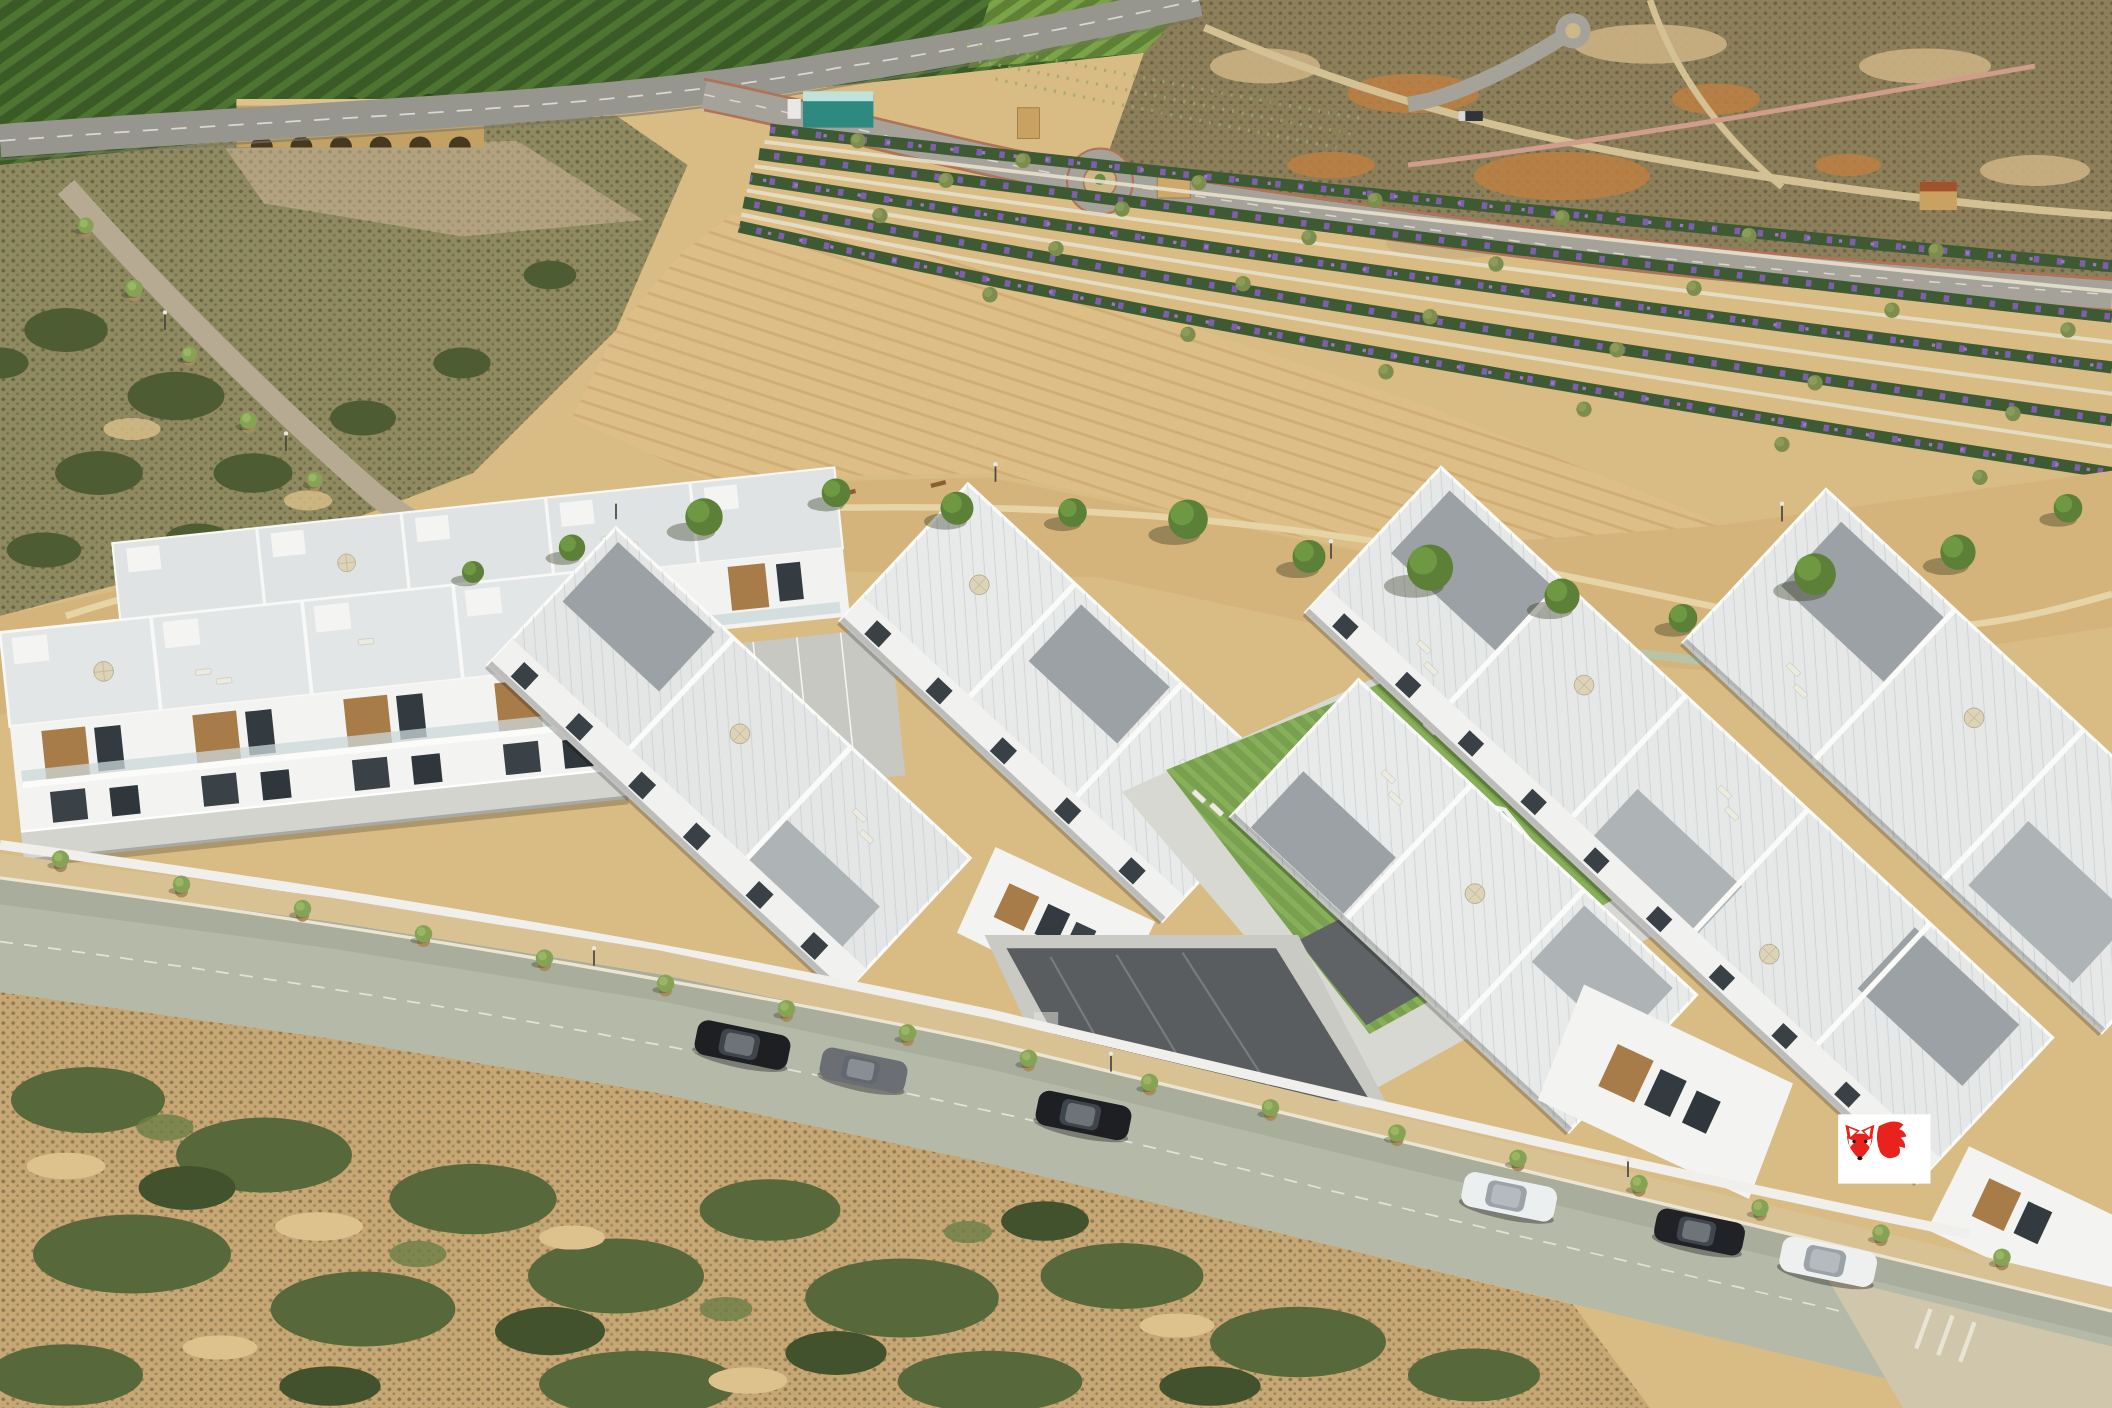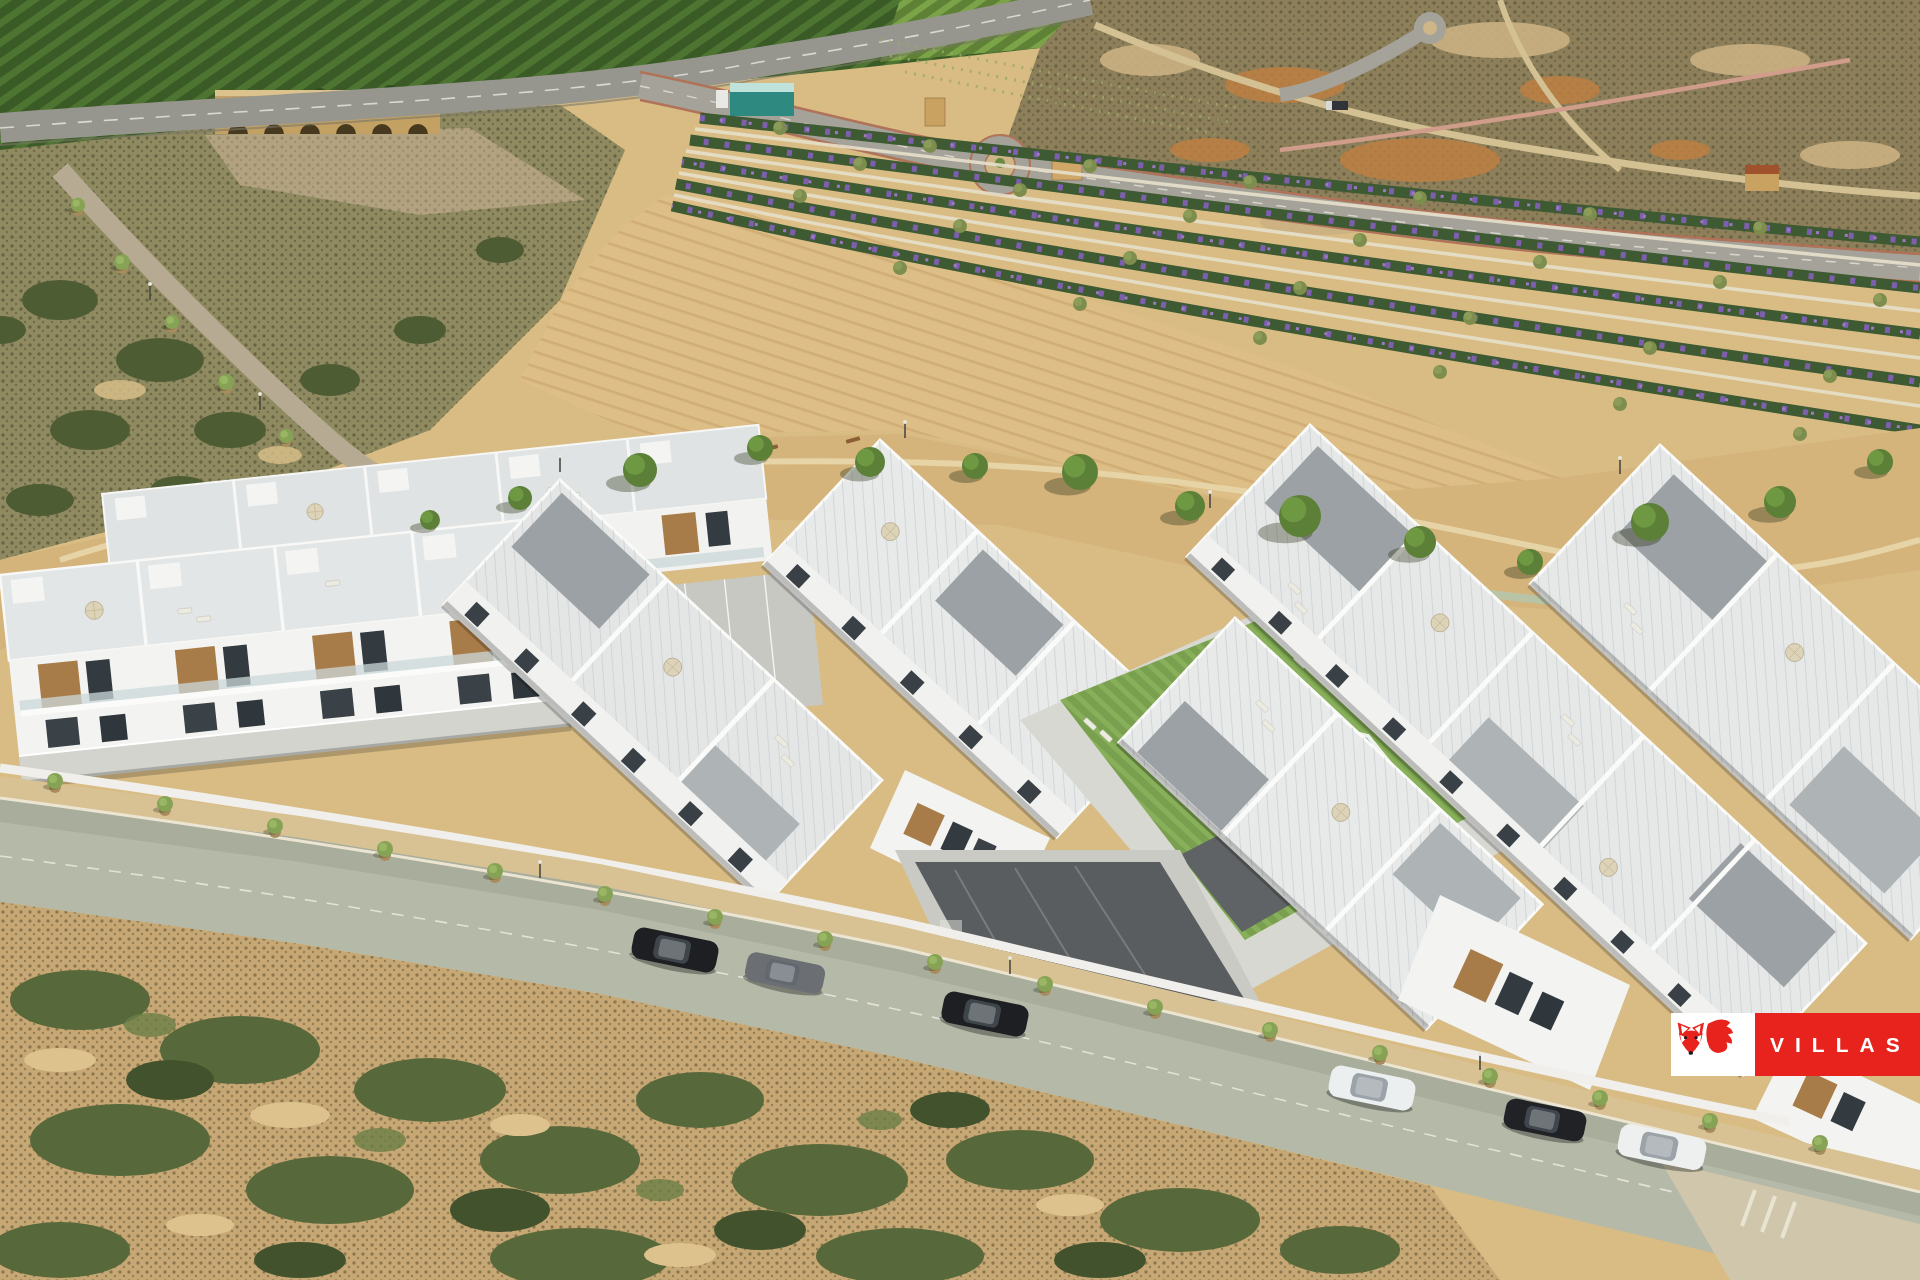--- a/index.html
+++ b/index.html
@@ -683,17 +683,14 @@
         <polygon points="15,18 26,23 17,31"></polygon>
         <polygon points="45,18 36,23 43,31"></polygon>
         <polygon points="14,33 24,37 16,45"></polygon>
         <polygon points="46,33 36,37 44,45"></polygon>
       </g>
       <circle cx="22" cy="37" r="2.4" fill="#1a1a1a"></circle>
       <circle cx="38" cy="37" r="2.4" fill="#1a1a1a"></circle>
       <ellipse cx="30" cy="60" rx="3.4" ry="2.8" fill="#1a1a1a"></ellipse>
     </svg>
   </div>
-  <div class="band" style="background:#E8231E;">
-    <span>VILLAS</span>
-  </div>
 </div>
 </div>
 
 </body></html>

